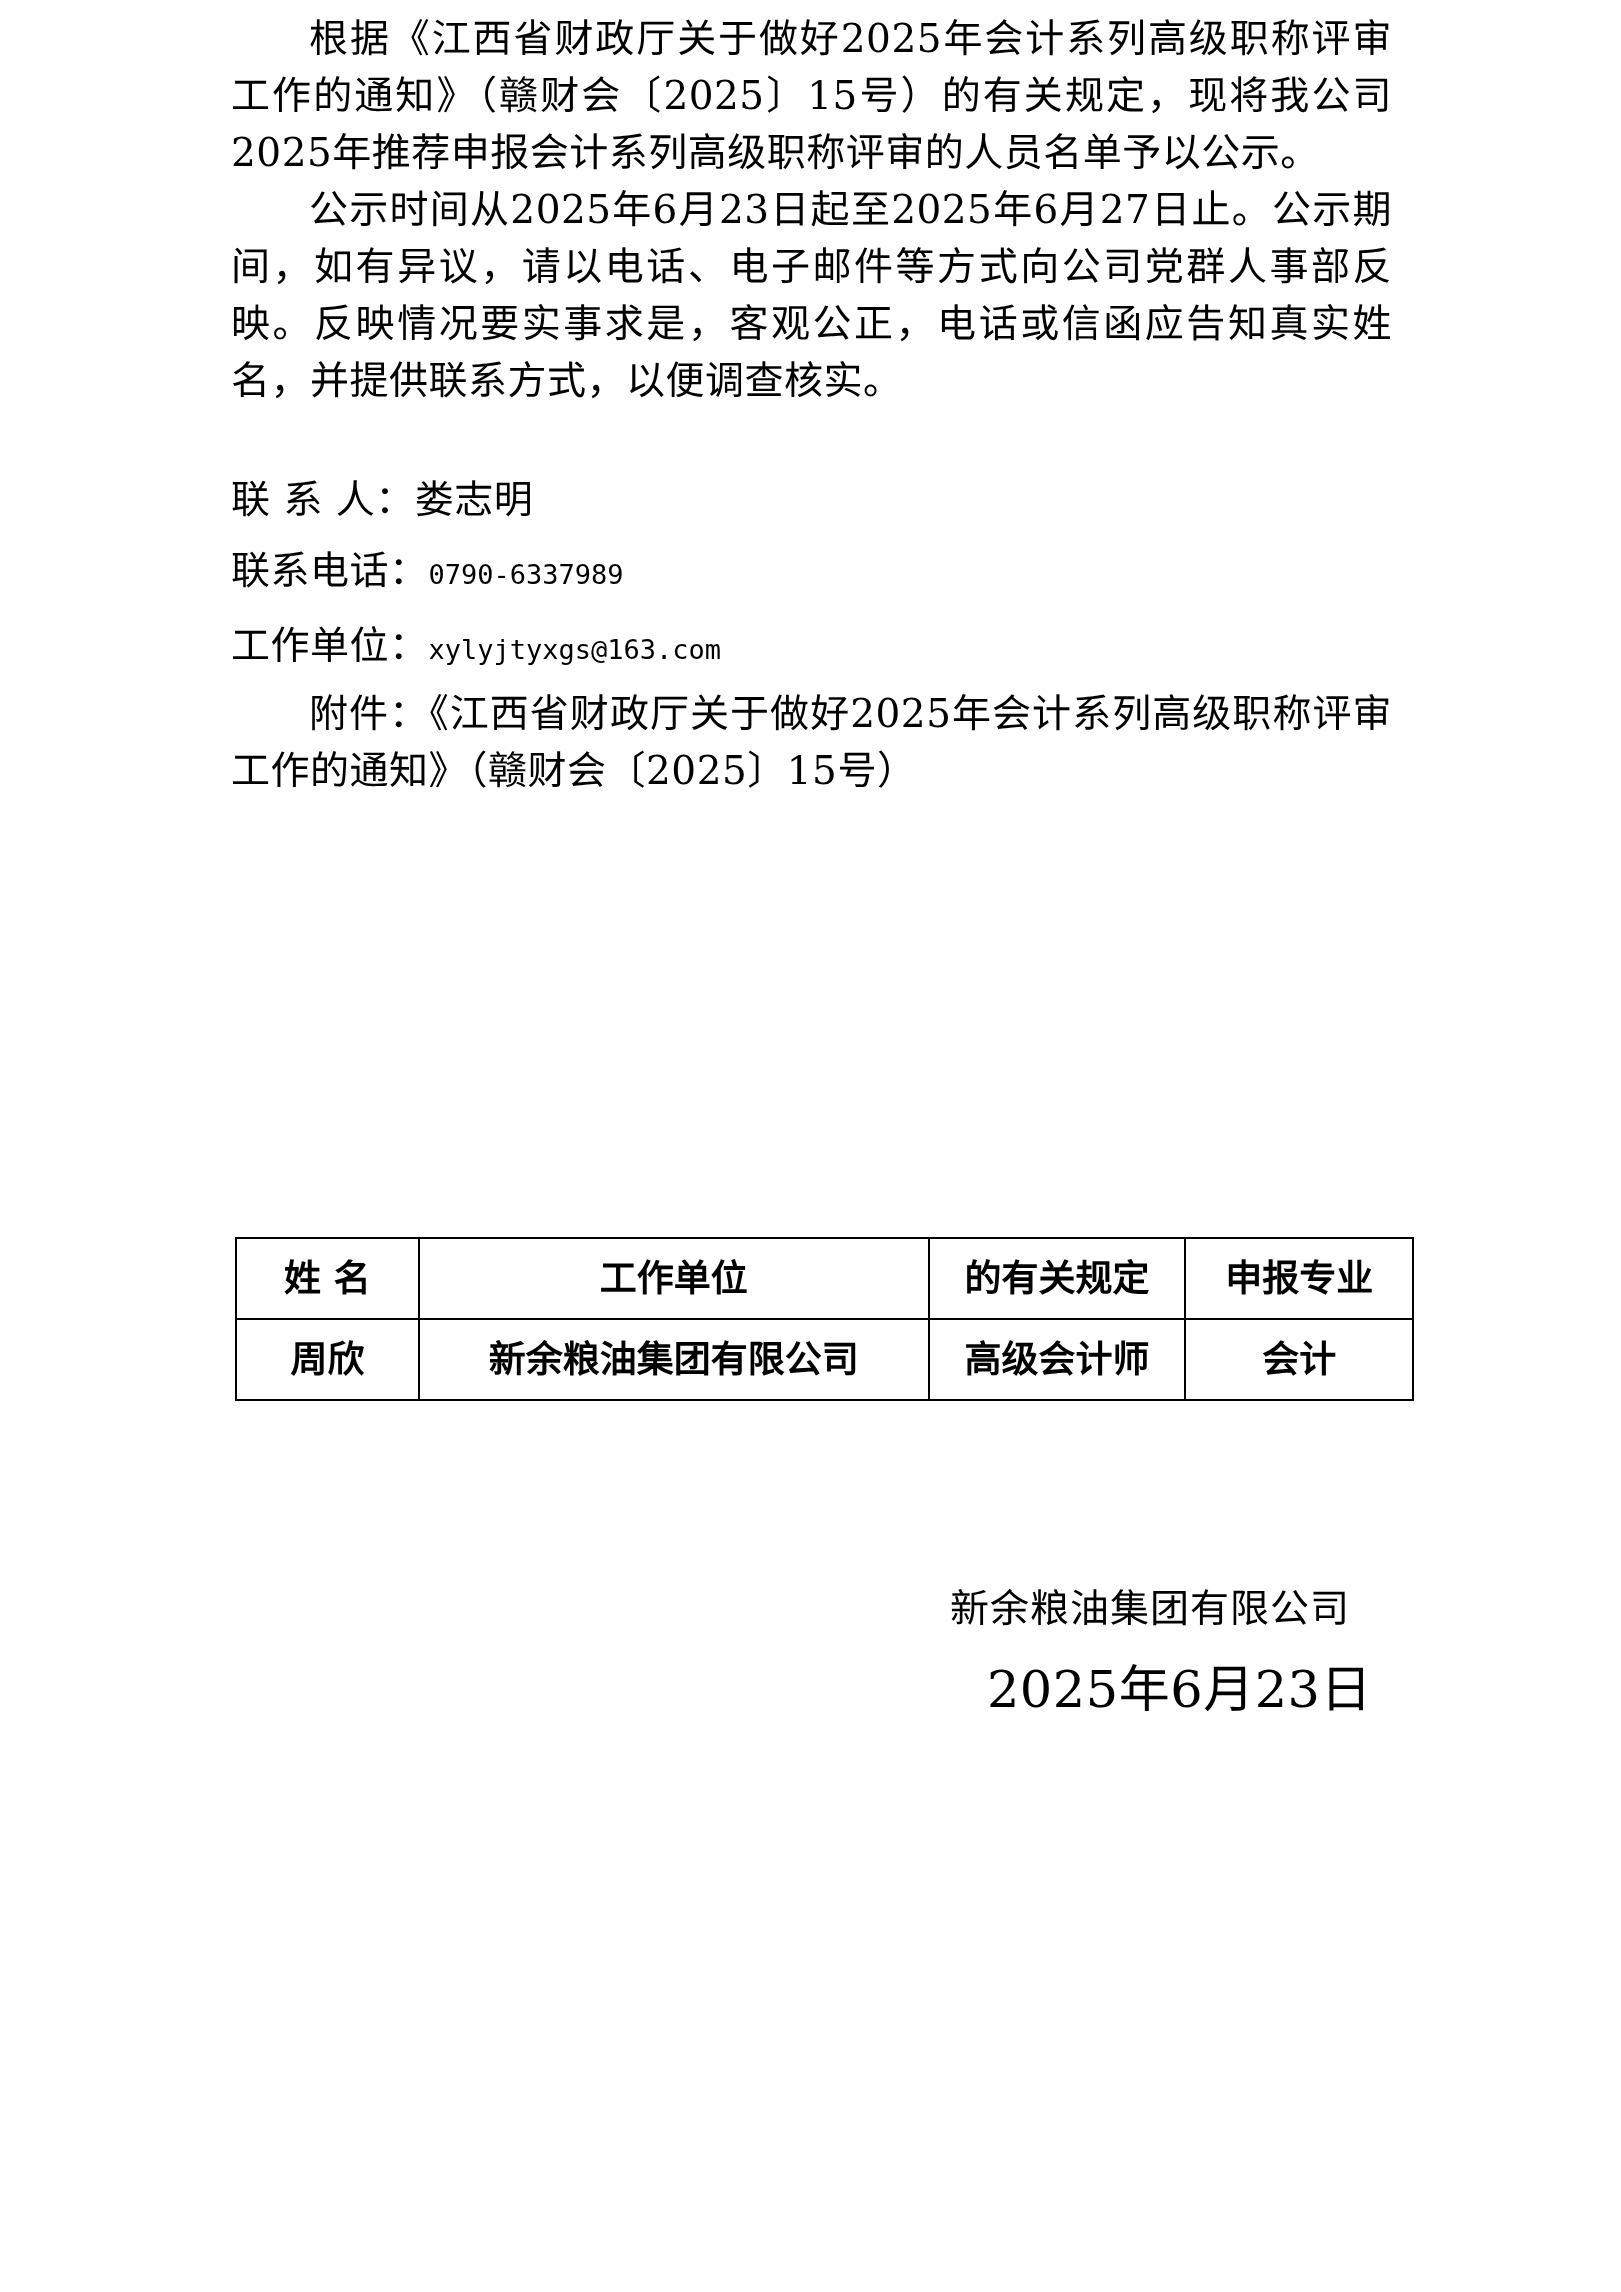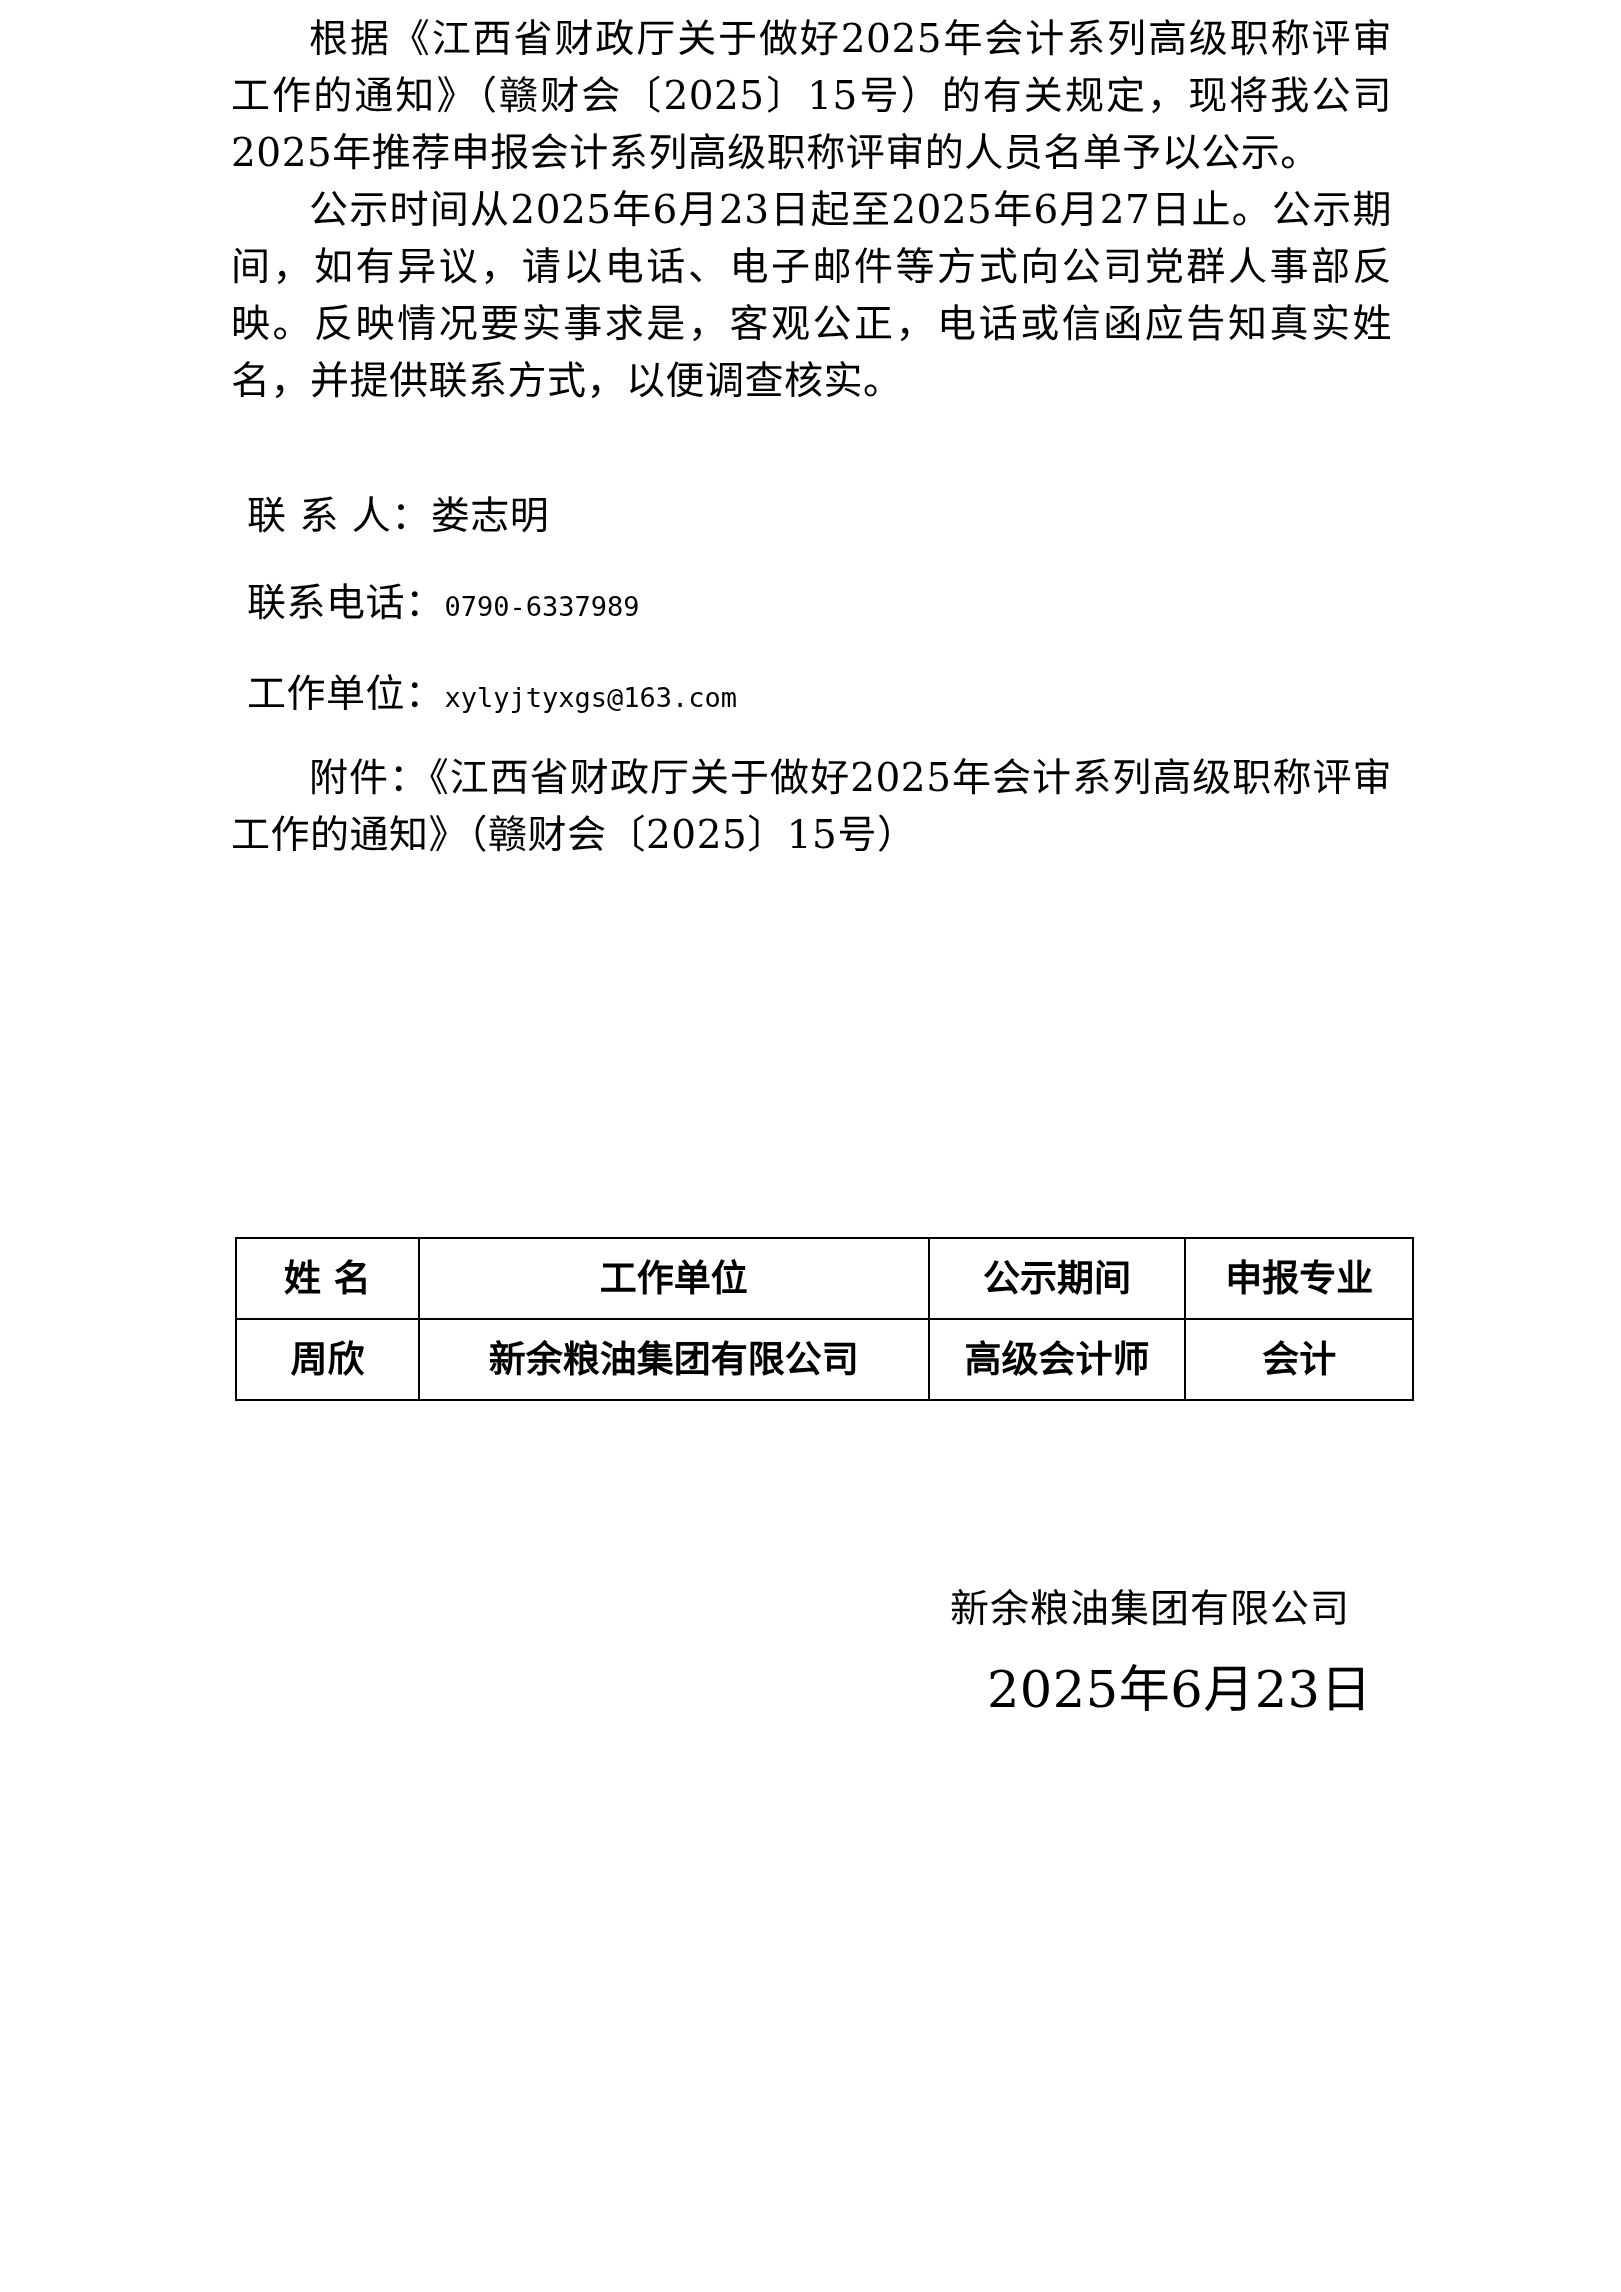--- a/index.html
+++ b/index.html
@@ -36,21 +36,21 @@
     text-align: justify;
     text-justify: inter-ideograph;
     text-indent: 78px;
   }
   .gap-md { height: 55px; }
 
   .contact-block {
     margin-top: 0;
   }
   p.contact-line {
-    margin: 16px;
+    margin: 0;
     font-size: 39px;
     line-height: 71px;
     text-indent: 0;
     padding-left: 0px;
     letter-spacing: 0.5px;
   }
   .mono {
     font-family: "DejaVu Sans Mono", "Liberation Mono", monospace;
     font-size: 27px;
     letter-spacing: 0px;
@@ -123,21 +123,21 @@
 
     <p class="para">附件：《江西省财政厅关于做好2025年会计系列高级职称评审工作的通知》（赣财会〔2025〕15号）</p>
   </div>
 
   <div class="table-wrap">
     <table class="info-table">
       <thead>
         <tr>
           <th class="col-name">姓 名</th>
           <th class="col-unit">工作单位</th>
-          <th class="col-qual">公示期间</th>
+          <th class="col-qual">的有关规定</th>
           <th class="col-major">申报专业</th>
         </tr>
       </thead>
       <tbody>
         <tr>
           <td>周欣</td>
           <td>新余粮油集团有限公司</td>
           <td>高级会计师</td>
           <td>会计</td>
         </tr>

